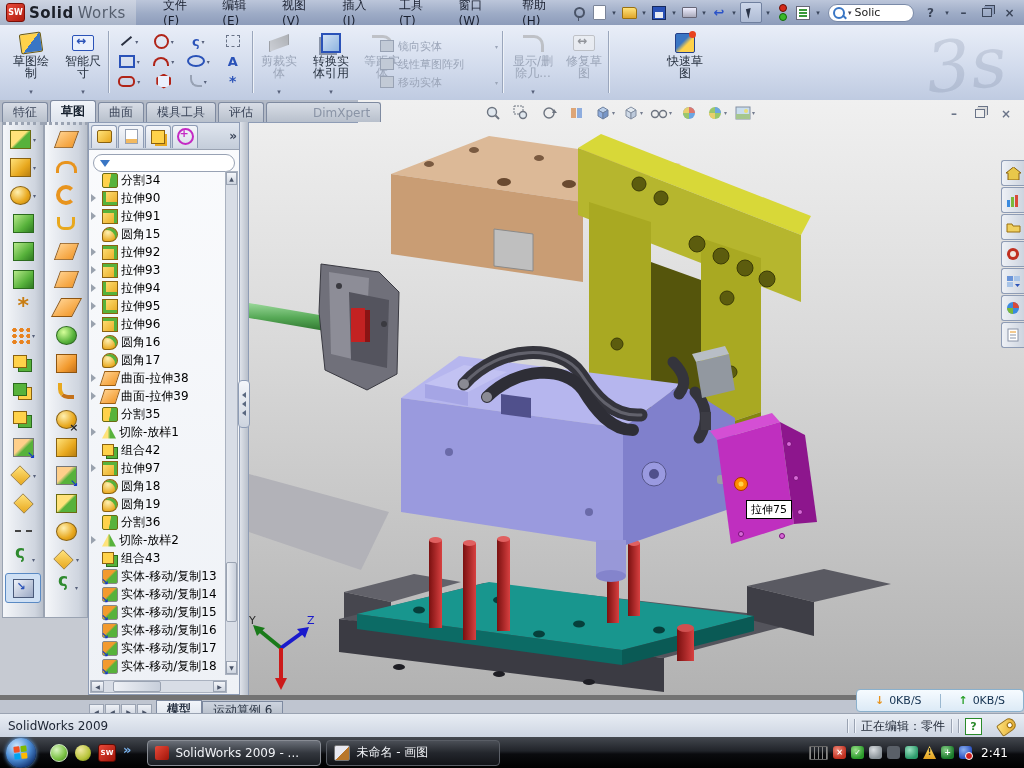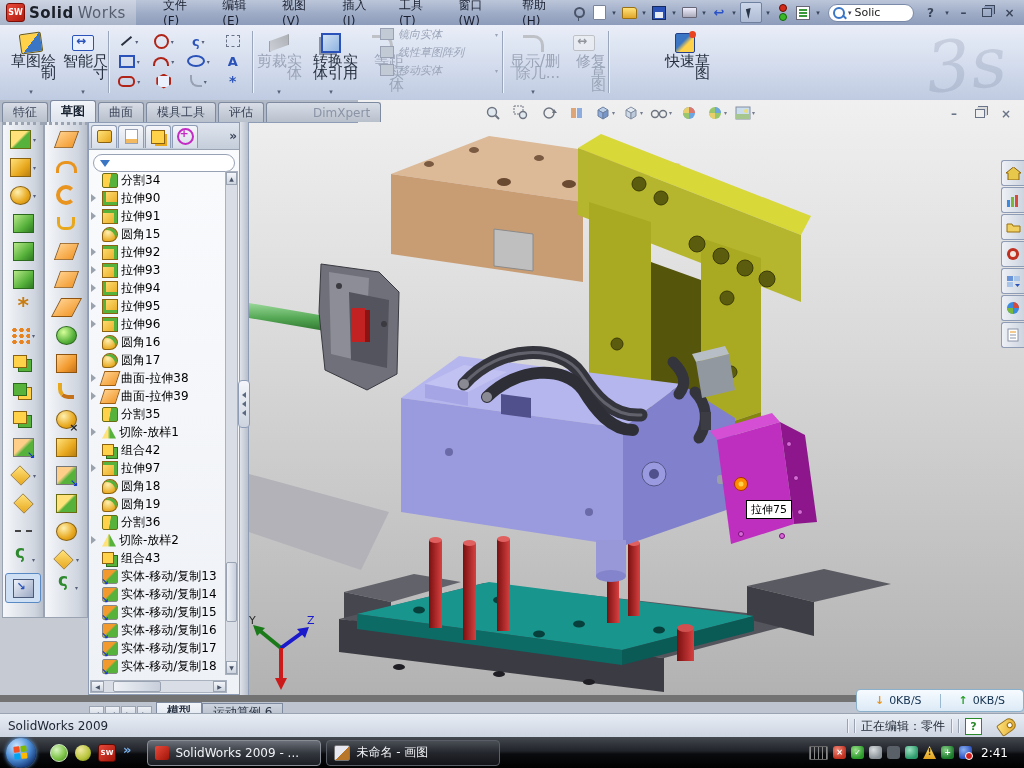--- a/index.html
+++ b/index.html
@@ -48,21 +48,21 @@
     color:#3c465a;font-weight:bold;font-size:12px;border-radius:2px;}
   .help-q{color:#3c465a;font-weight:bold;}
   .restore-sq{width:8px;height:7px;border:1px solid #3c465a;box-shadow:2px -2px 0 -0px #8d9cba,3px -3px 0 0px #3c465a;}
   
   #ribbon{position:absolute;left:0;top:25px;width:1024px;height:75px;
     background:linear-gradient(180deg,#e9eef8 0%,#d3dced 55%,#bfcbe1 100%);
     border-bottom:1px solid #8e9cb5;overflow:hidden;}
   .rbtn{position:absolute;top:3px;height:66px;display:flex;flex-direction:column;align-items:center;
     justify-content:flex-start;gap:1px;padding-top:4px;border-radius:3px;}
   .rbtn .ric{height:22px;display:flex;align-items:center;justify-content:center;}
-  .rlabel{font-size:15px;line-height:12px;text-align:right;color:#26303f;white-space:pre-line;width:100%;}
+  .rlabel{font-size:12px;line-height:12px;text-align:center;color:#26303f;white-space:pre-line;width:100%;}
   .rbtn .rdd{font-size:7px;color:#56607a;margin-top:auto;padding-bottom:2px;}
   .rbtn .rdd::after{content:"▾";}
   .rbtn.dis .rlabel{color:#9ba5b8;}
   .rbtn.dis .ric{filter:grayscale(1) opacity(.55);}
   .vsep{position:absolute;top:6px;height:62px;width:1px;background:#9aa6bc;box-shadow:1px 0 0 #eef2f8;}
   .pencil-ic{width:20px;height:18px;background:linear-gradient(135deg,#ffd24a 50%,#3a76c4 50%);border:1px solid #6b5a10;border-radius:2px;transform:rotate(-8deg);}
   .dim-ic{width:20px;height:14px;border:1px solid #2a52b8;border-radius:2px;background:#eaf0fc;position:relative;}
   .dim-ic::after{content:"↔";position:absolute;left:3px;top:-2px;color:#2a52b8;font-weight:bold;}
   .trim-ic{width:18px;height:16px;background:linear-gradient(45deg,#b8c0cc,#7a8494);border:1px solid #667;clip-path:polygon(0 40%,100% 0,100% 60%,0 100%);}
   .conv-ic{width:16px;height:16px;border:2px solid #2a52b8;background:linear-gradient(135deg,#cfe0f4,#8fb4e0);box-shadow:-3px 3px 0 -1px #8a94a8;}
@@ -79,21 +79,21 @@
   .sg-spline{color:#2a52b8;font-weight:bold;font-size:13px;}
   .sg-selbox{width:12px;height:10px;border:1px dashed #6a7488;}
   .sg-rect{width:12px;height:9px;border:2px solid #2a52b8;}
   .sg-arc{width:12px;height:7px;border:2px solid #b02418;border-bottom:none;border-radius:8px 8px 0 0;}
   .sg-ellipse{width:14px;height:8px;border:2px solid #2a52b8;border-radius:50%;}
   .sg-text{color:#2a52b8;font-weight:bold;font-size:13px;}
   .sg-slot{width:13px;height:7px;border:2px solid #b02418;border-radius:5px;}
   .sg-poly{width:11px;height:11px;background:#eaf0fc;border:2px solid #b02418;clip-path:polygon(50% 0,100% 28%,100% 72%,50% 100%,0 72%,0 28%);}
   .sg-fillet{width:10px;height:10px;border-left:2px solid #98a2b4;border-bottom:2px solid #98a2b4;border-radius:0 0 0 8px;}
   .sg-point{color:#2a52b8;font-weight:bold;font-size:14px;}
-  .stack3{position:absolute;left:380px;top:0;width:118px;font-style:italic;}
+  .stack3{position:absolute;left:380px;top:12px;width:118px;}
   .srow{display:flex;align-items:center;gap:4px;height:18px;}
   .srow .sic{width:12px;height:10px;background:#c2cad6;border:1px solid #98a2b4;}
   .srow .slab{font-size:11px;color:#9ba5b8;white-space:nowrap;}
   .srow .sdd2{margin-left:auto;font-size:6px;color:#9ba5b8;}
   .srow .sdd2::after{content:"▾";}
   #watermark{position:absolute;right:18px;top:10px;font-family:"DejaVu Serif","Liberation Serif",serif;
     font-style:italic;font-size:70px;color:rgba(110,122,148,.22);transform:rotate(-6deg);line-height:60px;}
   
   #cmdtabs{position:absolute;left:0;top:100px;width:358px;height:22px;background:#b2b9c6;
     border-bottom:1px solid #8e9cb5;display:flex;align-items:flex-end;z-index:3;}
@@ -209,21 +209,21 @@
   
   #netmon{position:absolute;left:856px;top:689px;width:166px;height:21px;z-index:6;
     background:linear-gradient(#f6fbff,#dceaf6);border:1px solid #8ab0cc;border-radius:4px;
     display:flex;align-items:center;font-size:11px;color:#12304f;}
   .nm-half{flex:1;display:flex;align-items:center;justify-content:center;gap:5px;}
   .nm-div{width:1px;height:14px;background:#9ab8d0;}
   .nm-down{color:#e8941e;font-weight:bold;}
   .nm-up{color:#2aa02a;font-weight:bold;}
   
   #modeltabs{position:absolute;left:0;top:695px;width:1024px;height:18px;background:#bfc5d0;
-    border-top:7px solid #737373;display:flex;align-items:flex-end;z-index:2;}
+    border-top:5px solid #737373;display:flex;align-items:flex-end;z-index:2;}
   .mt-nav{width:15px;height:14px;margin-left:1px;background:linear-gradient(#eef1f6,#c8cfdb);
     border:1px solid #9aa3b2;display:flex;align-items:center;justify-content:center;font-size:6px;color:#4a5468;box-sizing:border-box;}
   .mtab{height:16px;padding:0 10px;display:flex;align-items:center;border:1px solid #7e8aa0;border-bottom:none;
     background:linear-gradient(#cdd4df,#b2bac6);color:#2a3444;font-size:12px;white-space:nowrap;}
   .mtab.mt-active{background:linear-gradient(#f2f5fa,#dde3ec);height:17px;font-weight:bold;}
   #modeltabs .spacer{width:88px;}
   
   #statusbar{position:absolute;left:0;top:713px;width:1024px;height:24px;z-index:2;
     background:linear-gradient(#e8edf4,#ccd4e1);border-top:1px solid #9aa3b2;
     display:flex;align-items:center;font-size:12px;color:#1c2432;}

